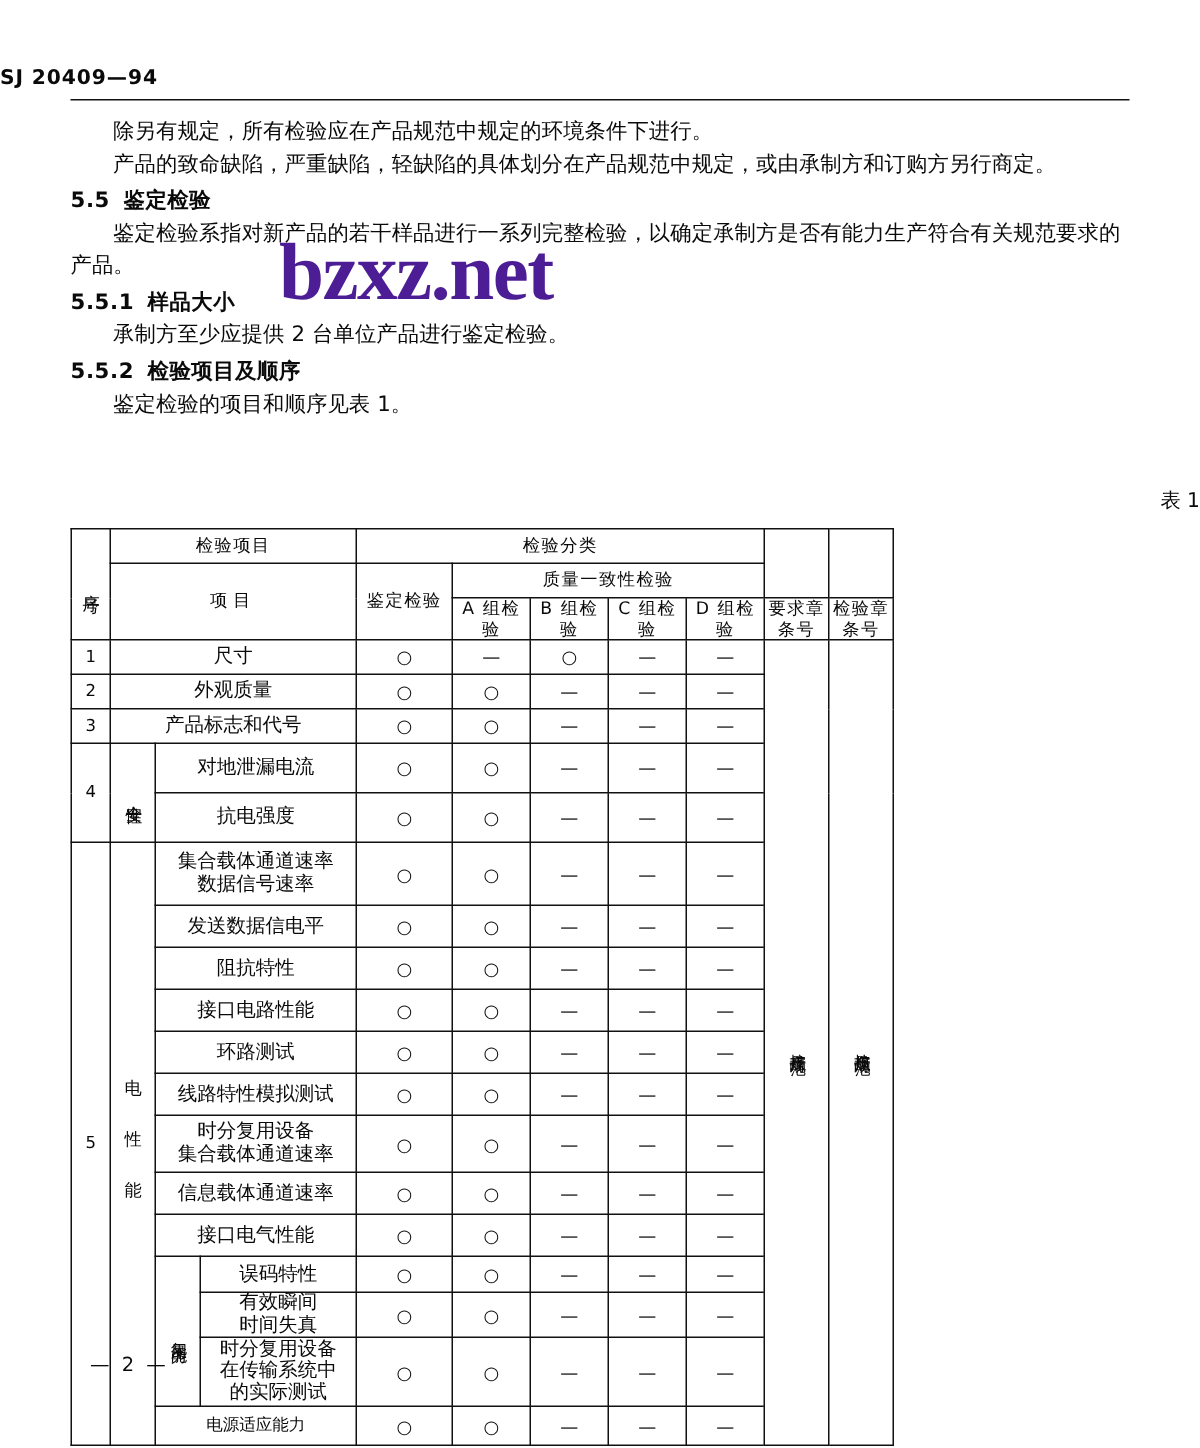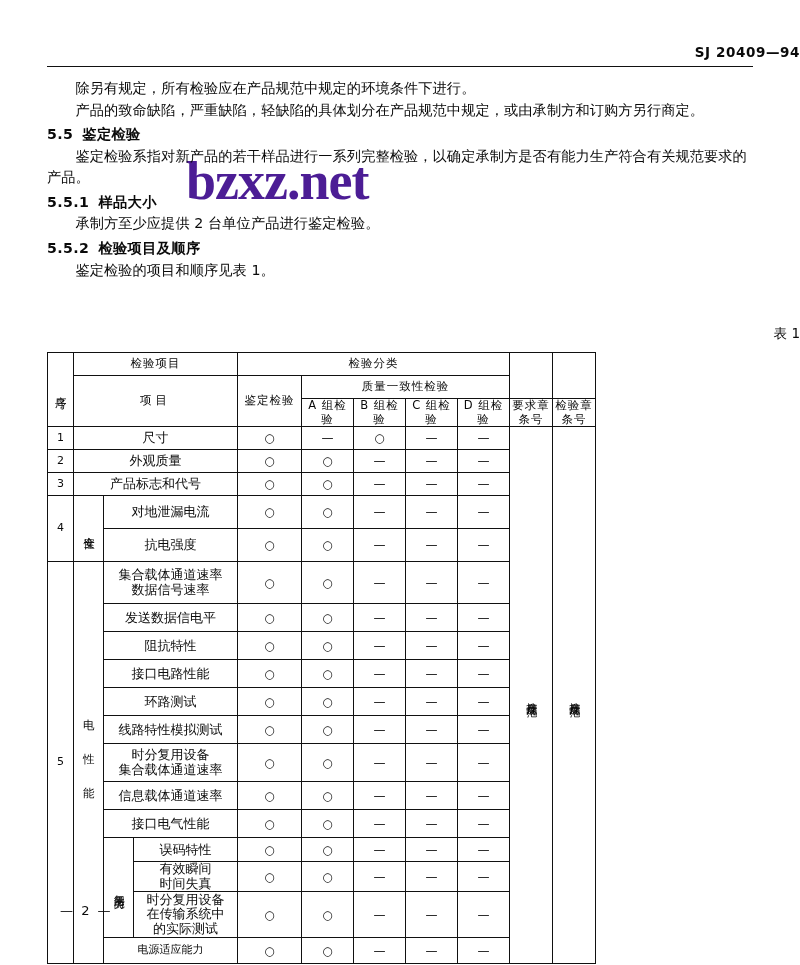--- a/index.html
+++ b/index.html
@@ -36,21 +36,21 @@
     font-family: Liberation Serif, serif;
   }
 
   .content { position: relative; z-index: 2; }
 
   
   .runhead {
     position: absolute;
     left: 0; right: 0;
     top: 44px;
-    text-align: right;
+    text-align: left;
     font-size: 13.5px;
     font-weight: bold;
     letter-spacing: 0.6px;
   }
   .rule-top {
     position: absolute;
     left: 47px;
     right: 47px;
     top: 66px;
     border-top: 1.6px solid #111;

